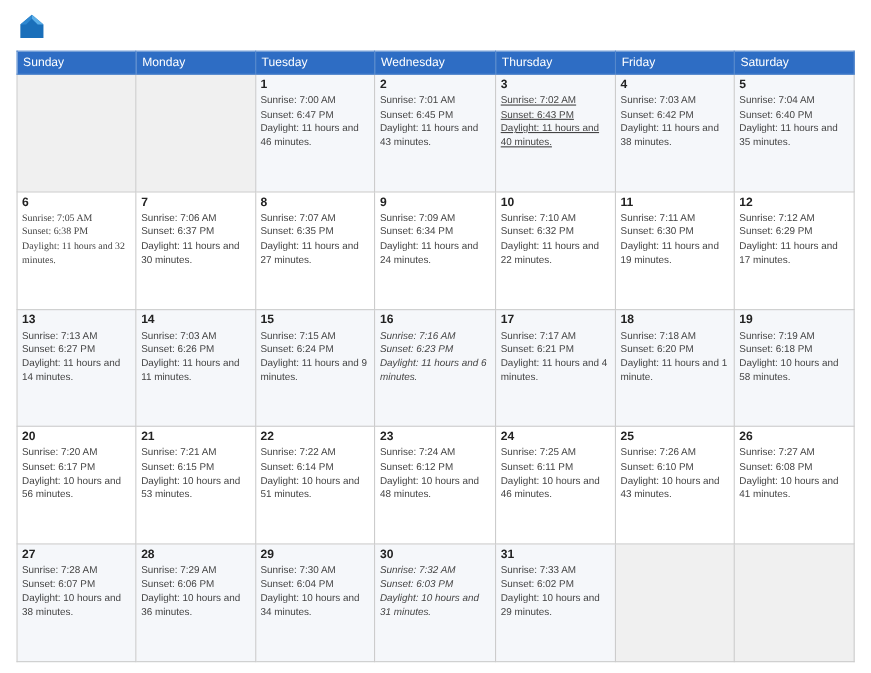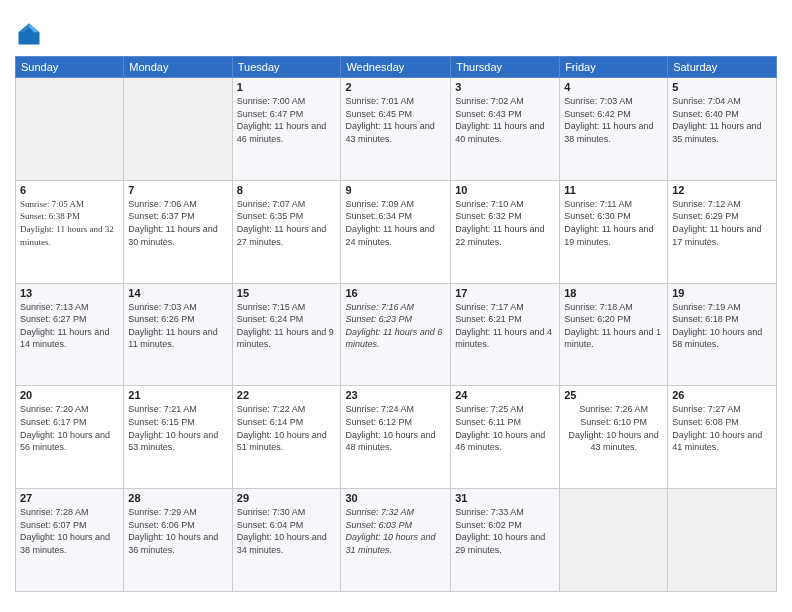--- a/index.html
+++ b/index.html
@@ -6,21 +6,21 @@
     body {
       width: 792px;
       height: 612px;
       font-family: Arial, sans-serif;
       background: #fff;
       overflow: hidden;
     }
     .page {
       width: 792px;
       height: 612px;
-      padding: 20px 15px;
+      padding: 10px 15px;
       display: flex;
       flex-direction: column;
     }
     .header {
       display: flex;
       justify-content: space-between;
       align-items: flex-start;
       margin-bottom: 8px;
     }
     .logo {
@@ -152,21 +152,21 @@
 Daylight: 11 hours and 46 minutes.</div>
           </td>
           <td>
             <span class="day-num">2</span>
             <div class="day-info" style="white-space: pre-line;">Sunrise: 7:01 AM
 Sunset: 6:45 PM
 Daylight: 11 hours and 43 minutes.</div>
           </td>
           <td>
             <span class="day-num">3</span>
-            <div class="day-info" style="white-space: pre-line;">Sunrise: 7:02 AM
+            <div class="day-info" style="white-space: pre-line; text-decoration: underline;">Sunrise: 7:02 AM
 Sunset: 6:43 PM
 Daylight: 11 hours and 40 minutes.</div>
           </td>
           <td>
             <span class="day-num">4</span>
             <div class="day-info" style="white-space: pre-line;">Sunrise: 7:03 AM
 Sunset: 6:42 PM
 Daylight: 11 hours and 38 minutes.</div>
           </td>
           <td>
@@ -290,21 +290,21 @@
 Daylight: 10 hours and 48 minutes.</div>
           </td>
           <td>
             <span class="day-num">24</span>
             <div class="day-info" style="white-space: pre-line;">Sunrise: 7:25 AM
 Sunset: 6:11 PM
 Daylight: 10 hours and 46 minutes.</div>
           </td>
           <td>
             <span class="day-num">25</span>
-            <div class="day-info" style="white-space: pre-line; text-align: center;">Sunrise: 7:26 AM
+            <div class="day-info" style="white-space: pre-line;">Sunrise: 7:26 AM
 Sunset: 6:10 PM
 Daylight: 10 hours and 43 minutes.</div>
           </td>
           <td>
             <span class="day-num">26</span>
             <div class="day-info" style="white-space: pre-line;">Sunrise: 7:27 AM
 Sunset: 6:08 PM
 Daylight: 10 hours and 41 minutes.</div>
           </td>
         </tr>

